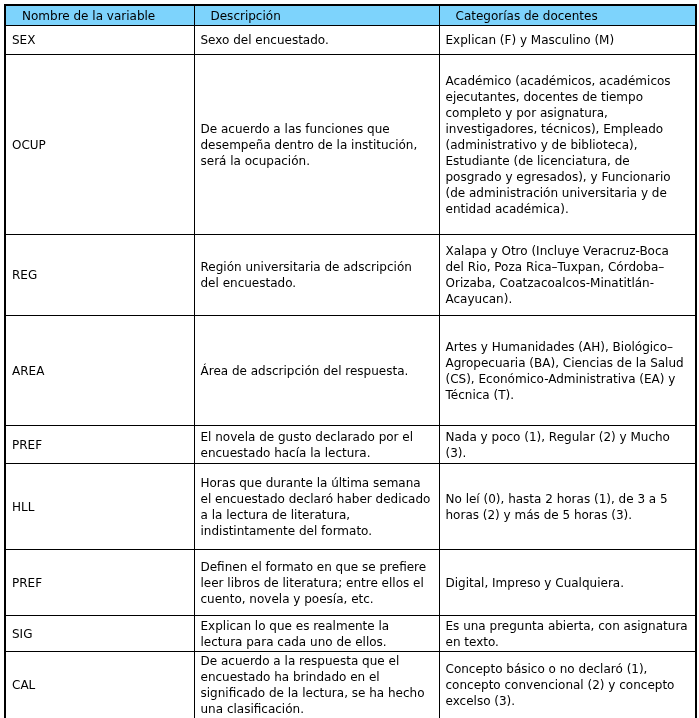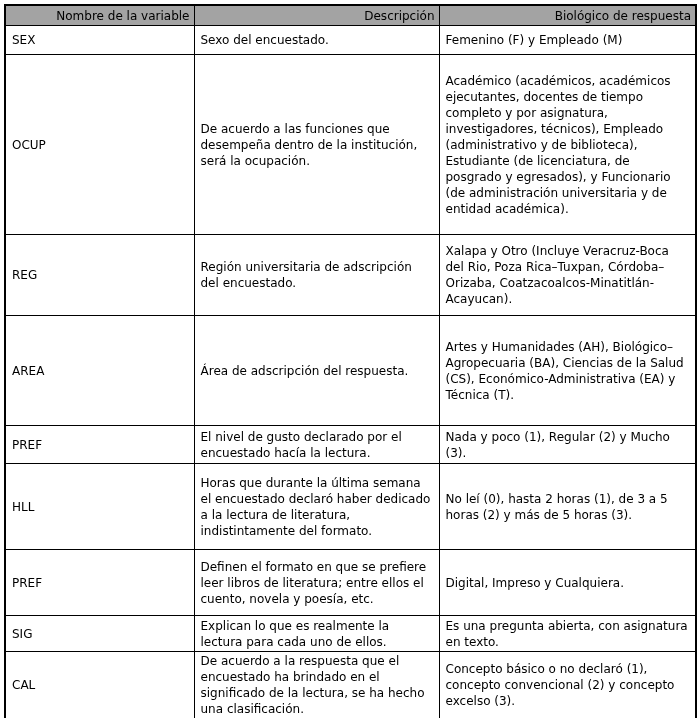--- a/index.html
+++ b/index.html
@@ -24,24 +24,24 @@
     font-size: 12px;
     line-height: 16px;
     padding: 1px 6px;
     vertical-align: middle;
     text-align: left;
     font-weight: normal;
     color: #000000;
     word-wrap: break-word;
   }
   .variables-table th {
-    background: #a3a3a3;
-    text-align: right;
+    background: #7dd3fc;
+    text-align: left;
     height: 17px;
-    padding: 1px 4px;
+    padding: 1px 16px;
   }
   .col-variable { width: 189px; }
   .col-desc     { width: 245px; }
   .col-cat      { width: 257px; }
   tr.r-sex   { height: 29px; margin-top: 12px; }
   tr.r-ocup  { height: 180px; }
   tr.r-reg   { height: 81px; }
   tr.r-area  { height: 110px; }
   tr.r-gusto { height: 38px; }
   tr.r-hll   { height: 86px; }
@@ -55,47 +55,47 @@
 <table class="variables-table">
   <colgroup>
     <col class="col-variable">
     <col class="col-desc">
     <col class="col-cat">
   </colgroup>
   <thead>
     <tr>
       <th>Nombre de la variable</th>
       <th>Descripción</th>
-      <th>Biológico de respuesta</th>
+      <th>Categorías de docentes</th>
     </tr>
   </thead>
   <tbody>
     <tr class="r-sex">
       <td>SEX</td>
       <td>Sexo del encuestado.</td>
-      <td>Femenino (F) y Empleado (M)</td>
+      <td>Explican (F) y Masculino (M)</td>
     </tr>
     <tr class="r-ocup">
       <td>OCUP</td>
       <td>De acuerdo a las funciones que desempeña dentro de la institución, será la ocupación.</td>
       <td>Académico (académicos, académicos ejecutantes, docentes de tiempo completo y por asignatura, investigadores, técnicos), Empleado (administrativo y de biblioteca), Estudiante (de licenciatura, de posgrado y egresados), y Funcionario (de administración universitaria y de entidad académica).</td>
     </tr>
     <tr class="r-reg">
       <td>REG</td>
       <td>Región universitaria de adscripción del encuestado.</td>
       <td>Xalapa y Otro (Incluye Veracruz-Boca del Rio, Poza Rica–Tuxpan, Córdoba–Orizaba, Coatzacoalcos-Minatitlán-Acayucan).</td>
     </tr>
     <tr class="r-area">
       <td>AREA</td>
       <td>Área de adscripción del respuesta.</td>
       <td>Artes y Humanidades (AH), Biológico–Agropecuaria (BA), Ciencias de la Salud (CS), Económico-Administrativa (EA) y Técnica (T).</td>
     </tr>
     <tr class="r-gusto">
       <td>PREF</td>
-      <td>El nivel de gusto declarado por el encuestado hacía la lectura.</td>
+      <td>El novela de gusto declarado por el encuestado hacía la lectura.</td>
       <td>Nada y poco (1), Regular (2) y Mucho (3).</td>
     </tr>
     <tr class="r-hll">
       <td>HLL</td>
       <td>Horas que durante la última semana el encuestado declaró haber dedicado a la lectura de literatura, indistintamente del formato.</td>
       <td>No leí (0), hasta 2 horas (1), de 3 a 5 horas (2) y más de 5 horas (3).</td>
     </tr>
     <tr class="r-pref">
       <td>PREF</td>
       <td>Definen el formato en que se prefiere leer libros de literatura; entre ellos el cuento, novela y poesía, etc.</td>

